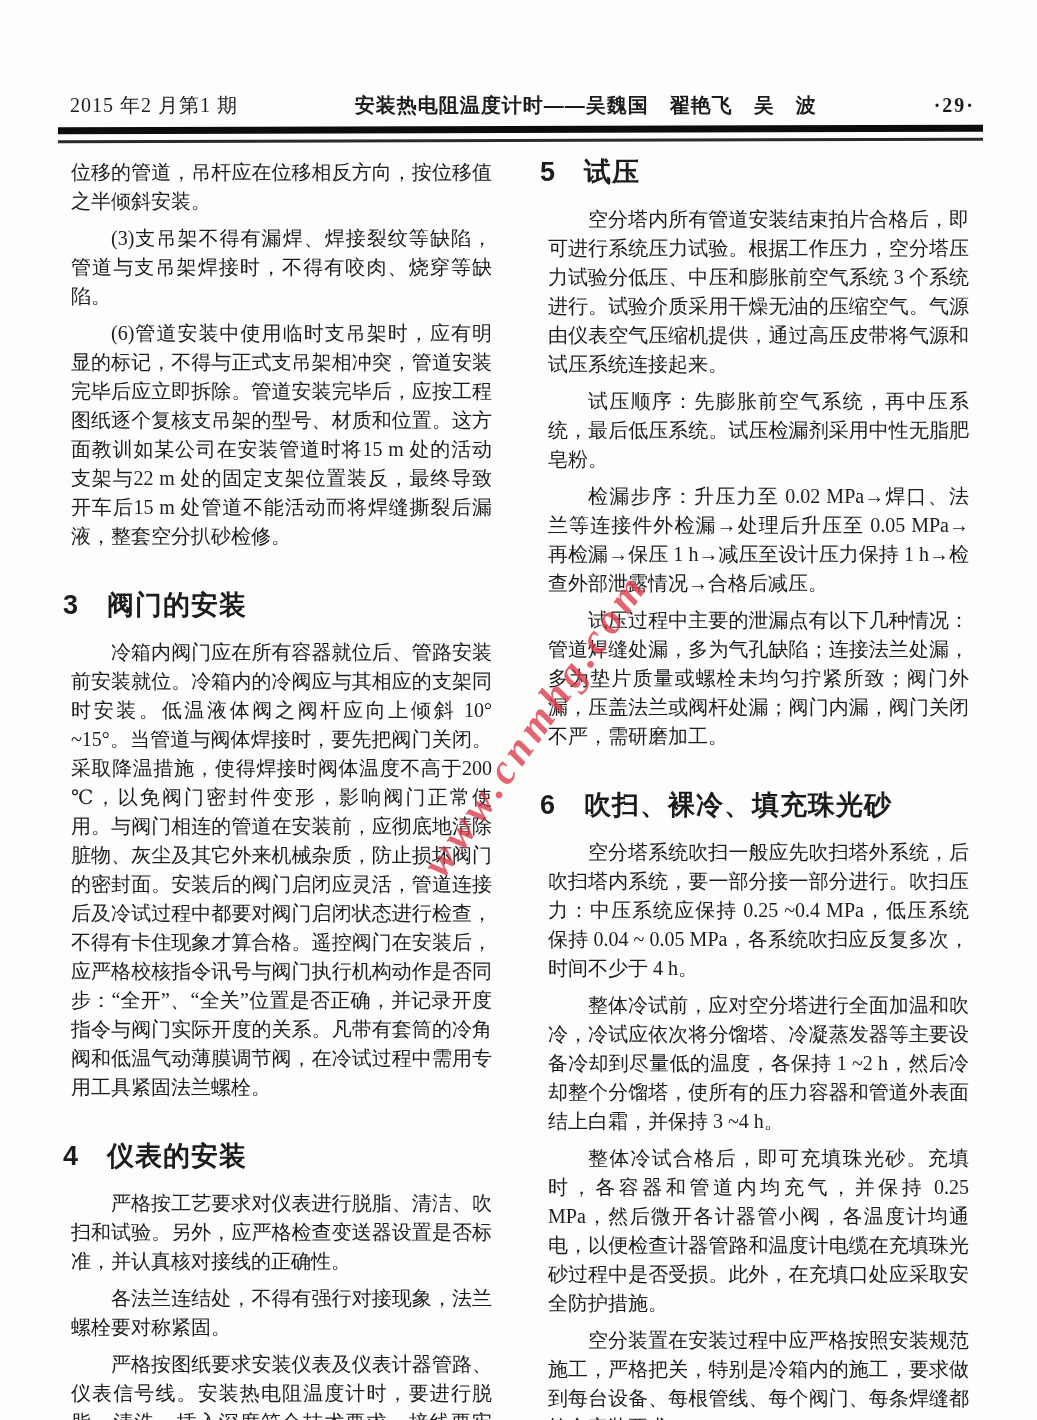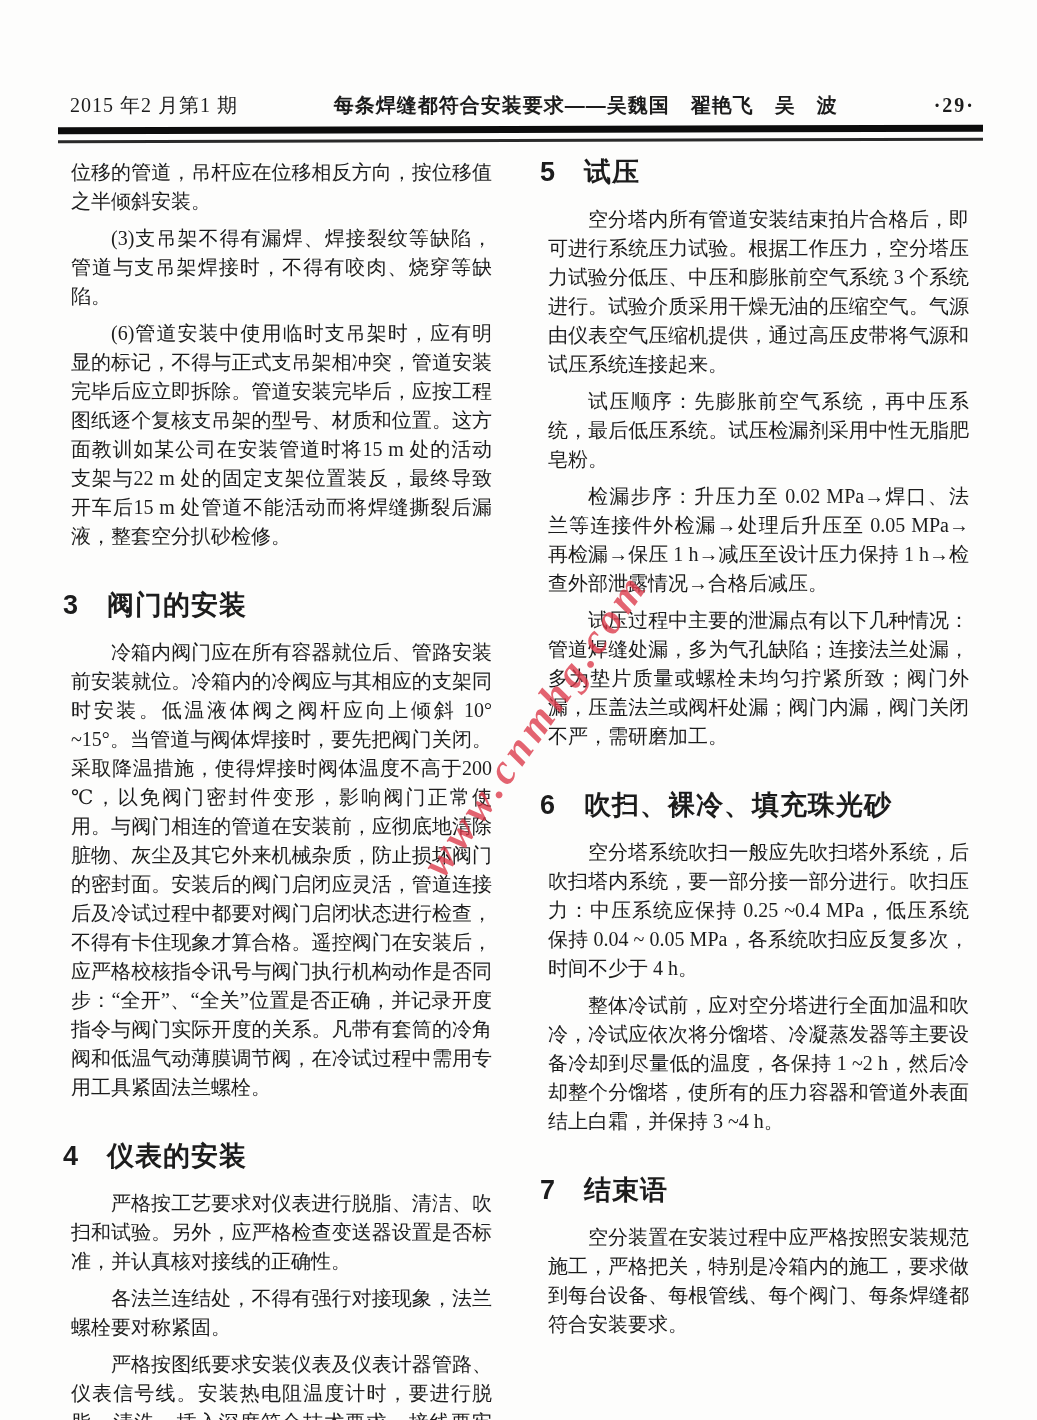--- a/index.html
+++ b/index.html
@@ -66,21 +66,21 @@
 </style>
 </head>
 <body>
 
 <div class="page">
 
   <div class="watermark">www.cnmhg.com</div>
 
   <header class="header">
     <span class="issue">2015 年2 月第1 期</span>
-    <span class="running-title">每条焊缝都符合安装要求——吴魏国　翟艳飞　吴　波</span>
+    <span class="running-title">安装热电阻温度计时——吴魏国　翟艳飞　吴　波</span>
     <span class="pageno">·29·</span>
   </header>
   <div class="rule rule-thick"></div>
   <div class="rule rule-thin"></div>
 
   <main class="columns">
 
     <section class="col">
       <p class="para no-indent">位移的管道，吊杆应在位移相反方向，按位移值之半倾斜安装。</p>
       <p class="para">(3)支吊架不得有漏焊、焊接裂纹等缺陷，管道与支吊架焊接时，不得有咬肉、烧穿等缺陷。</p>
@@ -95,18 +95,18 @@
 
     <section class="col">
       <h2 class="section-heading first">5　试压</h2>
       <p class="para">空分塔内所有管道安装结束拍片合格后，即可进行系统压力试验。根据工作压力，空分塔压力试验分低压、中压和膨胀前空气系统 3 个系统进行。试验介质采用干燥无油的压缩空气。气源由仪表空气压缩机提供，通过高压皮带将气源和试压系统连接起来。</p>
       <p class="para">试压顺序：先膨胀前空气系统，再中压系统，最后低压系统。试压检漏剂采用中性无脂肥皂粉。</p>
       <p class="para">检漏步序：升压力至 0.02 MPa→焊口、法兰等连接件外检漏→处理后升压至 0.05 MPa→再检漏→保压 1 h→减压至设计压力保持 1 h→检查外部泄露情况→合格后减压。</p>
       <p class="para">试压过程中主要的泄漏点有以下几种情况：管道焊缝处漏，多为气孔缺陷；连接法兰处漏，多为垫片质量或螺栓未均匀拧紧所致；阀门外漏，压盖法兰或阀杆处漏；阀门内漏，阀门关闭不严，需研磨加工。</p>
       <h2 class="section-heading">6　吹扫、裸冷、填充珠光砂</h2>
       <p class="para">空分塔系统吹扫一般应先吹扫塔外系统，后吹扫塔内系统，要一部分接一部分进行。吹扫压力：中压系统应保持 0.25 ~0.4 MPa，低压系统保持 0.04 ~ 0.05 MPa，各系统吹扫应反复多次，时间不少于 4 h。</p>
       <p class="para">整体冷试前，应对空分塔进行全面加温和吹冷，冷试应依次将分馏塔、冷凝蒸发器等主要设备冷却到尽量低的温度，各保持 1 ~2 h，然后冷却整个分馏塔，使所有的压力容器和管道外表面结上白霜，并保持 3 ~4 h。</p>
-      <h2 class="section-heading">7　结束语</h2>
+      <p class="para">整体冷试合格后，即可充填珠光砂。充填时，各容器和管道内均充气，并保持 0.25 MPa，然后微开各计器管小阀，各温度计均通电，以便检查计器管路和温度计电缆在充填珠光砂过程中是否受损。此外，在充填口处应采取安全防护措施。</p>
       <p class="para">空分装置在安装过程中应严格按照安装规范施工，严格把关，特别是冷箱内的施工，要求做到每台设备、每根管线、每个阀门、每条焊缝都符合安装要求。</p>
     </section>
 
   </main>
 </div>
 
 </body></html>

